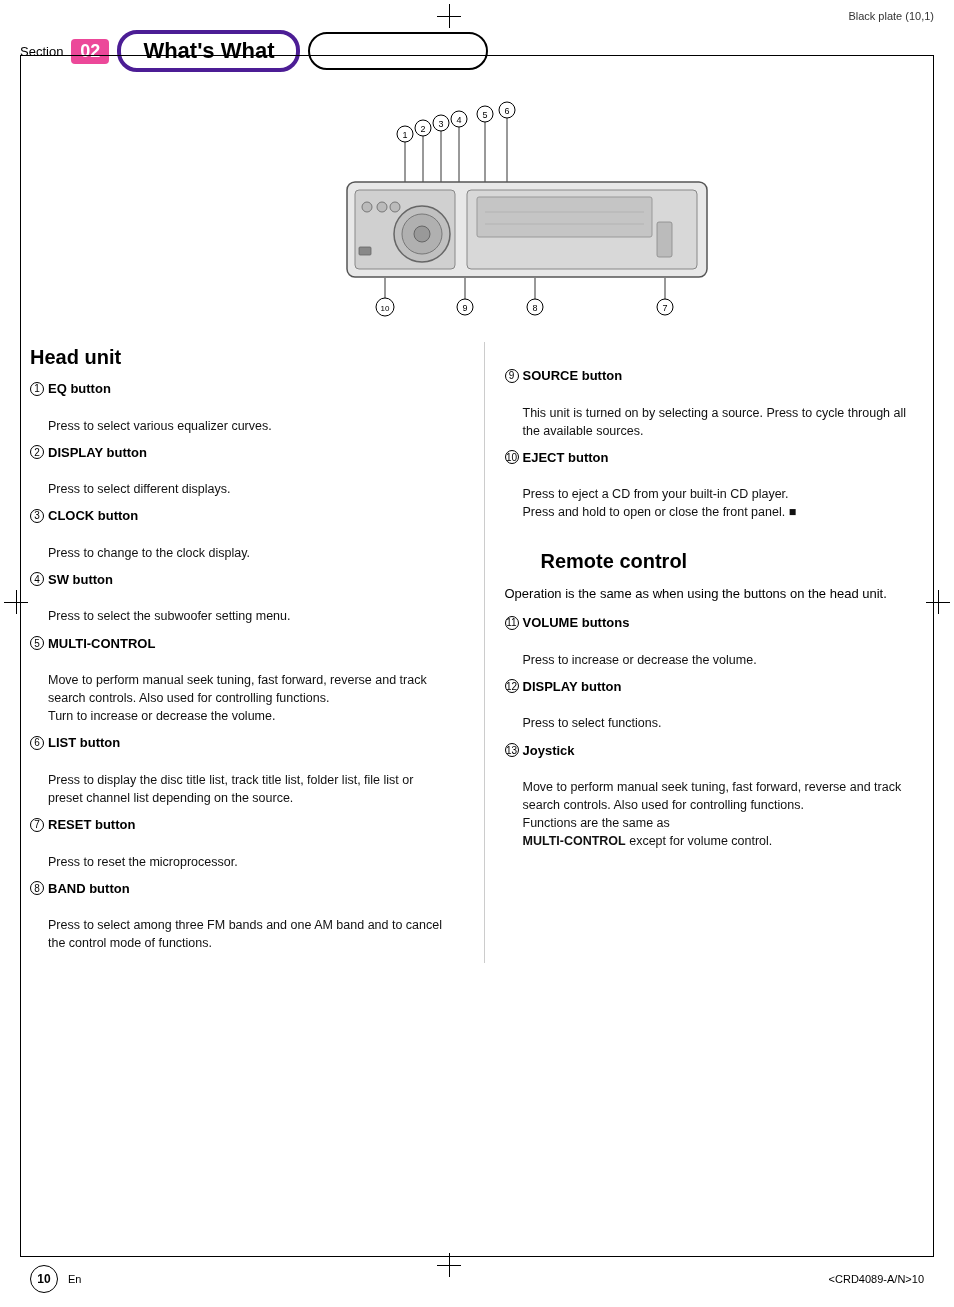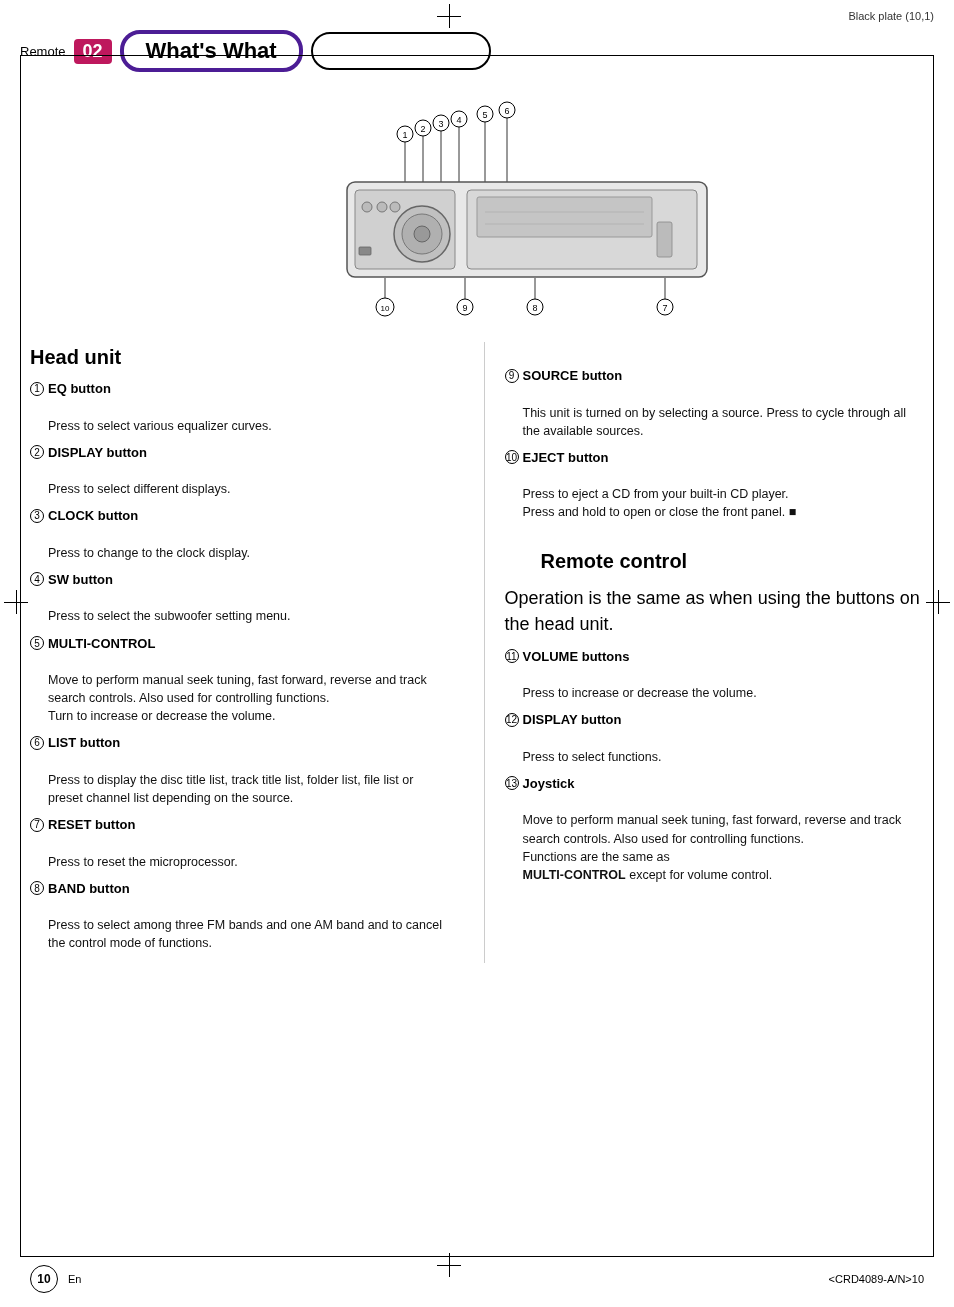--- a/index.html
+++ b/index.html
@@ -23,21 +23,21 @@
     }
 
     
     .section-header {
       display: flex;
       align-items: center;
       padding: 8px 20px 0 20px;
       gap: 8px;
     }
     .section-num-box {
-      background: #be185d;
+      background: #ec4899;
       color: #fff;
       font-size: 18px;
       font-weight: bold;
       padding: 2px 8px;
       border-radius: 4px;
       min-width: 38px;
       text-align: center;
     }
     .section-title-pill {
       background: #fff;
@@ -208,21 +208,21 @@
 <div class="crosshair" style="position:absolute;bottom:30px;left:437px;"></div>
 <div class="crosshair" style="position:absolute;top:590px;left:4px;"></div>
 <div class="crosshair" style="position:absolute;top:590px;right:4px;"></div>
 
 <div class="page-header">
   <span>Black plate (10,1)</span>
 </div>
 
 <div class="section-header">
   <div>
-    <span class="section-word">Remote</span>
+    <span class="section-word">Section</span>
   </div>
   <div class="section-num-box">02</div>
   <div class="section-title-pill">What's What</div>
   <div class="section-right-pill"></div>
 </div>
 
 <div class="diagram-area">
   <svg width="480" height="230" viewBox="0 0 480 230">
 
     <circle cx="168" cy="42" r="8" fill="white" stroke="black" stroke-width="1"></circle>
@@ -373,21 +373,21 @@
 
     <div class="item-block">
       <div class="item-title">
         <span class="item-num">10</span>
         <span>EJECT button</span>
       </div>
       <div class="item-desc">Press to eject a CD from your built-in CD player.<br>Press and hold to open or close the front panel. ■</div>
     </div>
 
     <div class="section-heading" style="margin-top:28px;padding-left:36px;">Remote control</div>
-    <div style="font-size:18px;line-height:1.45;margin-bottom:12px;">Operation is the same as when using the buttons on the head unit.</div>
+    <div style="font-size:13px;line-height:1.45;margin-bottom:12px;">Operation is the same as when using the buttons on the head unit.</div>
 
     <div class="item-block">
       <div class="item-title">
         <span class="item-num">11</span>
         <span>VOLUME buttons</span>
       </div>
       <div class="item-desc">Press to increase or decrease the volume.</div>
     </div>
 
     <div class="item-block">

